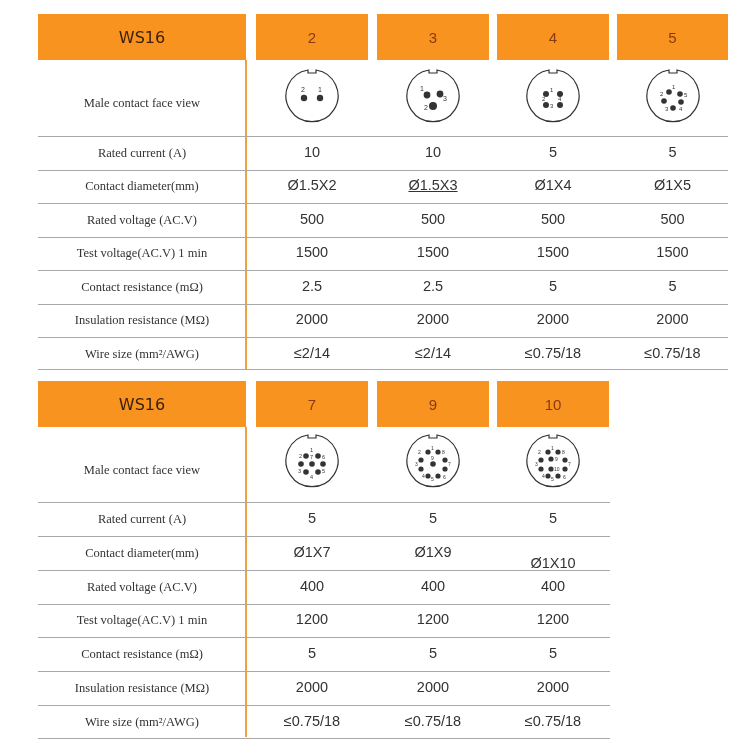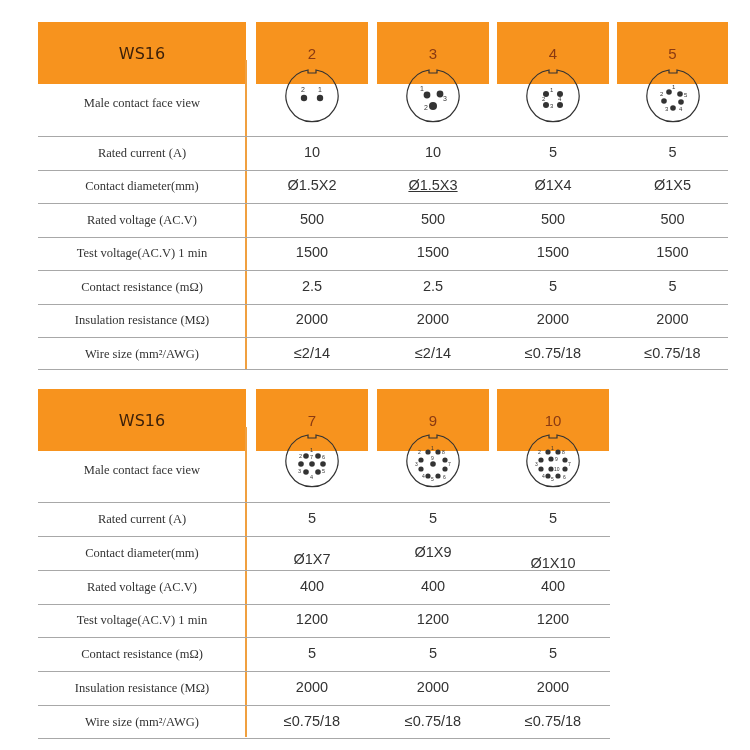--- a/index.html
+++ b/index.html
@@ -1,18 +1,18 @@
 <!DOCTYPE html>
 <html><head>
 <meta charset="utf-8">
 <style>
   html, body { margin:0; padding:0; background:#ffffff; }
   body { width:750px; height:750px; position:relative; overflow:hidden; }
   .tbl { position:absolute; left:38px; }
-  .hdr { position:absolute; top:8px; height:62px; background:#f7931e; display:flex; align-items:center; justify-content:center; }
+  .hdr { position:absolute; top:0; height:46px; background:#f7931e; display:flex; align-items:center; justify-content:center; }
   .hdr-main { left:0; width:208px; color:#3a1f0a; font-family:"DejaVu Sans", sans-serif; font-size:16px; }
   .hdr-col { color:#8a3a12; font-family:"Liberation Sans", sans-serif; font-size:15px; }
   .vline { position:absolute; left:207px; width:2px; background:#f0a040; }
   .rowline { position:absolute; left:0; height:1px; background:#a8a8a8; }
   .label { position:absolute; left:0; width:208px; text-align:center; font-family:"Liberation Serif", serif; font-size:12.5px; color:#333; }
   .val { position:absolute; text-align:center; font-family:"Liberation Sans", sans-serif; font-size:14.5px; color:#333; }
   .face { position:absolute; }
   svg text { font-family:"Liberation Sans", sans-serif; fill:#333; }
 </style>
 </head>
@@ -209,21 +209,21 @@
 
   <div>
     <div class="label" style="top:131px;">Rated current (A)</div>
     <div class="val" style="left:218px;width:112px;top:129px;">5</div>
     <div class="val" style="left:339px;width:112px;top:129px;">5</div>
     <div class="val" style="left:459px;width:112px;top:129px;">5</div>
     <div class="rowline" style="top:155px;width:572px;"></div>
   </div>
   <div>
     <div class="label" style="top:165px;">Contact diameter(mm)</div>
-    <div class="val" style="left:218px;width:112px;top:170px;">Ø1X7</div>
+    <div class="val" style="left:218px;width:112px;top:163px;">Ø1X7</div>
     <div class="val" style="left:339px;width:112px;top:163px;">Ø1X9</div>
     <div class="val" style="left:459px;width:112px;top:174px;">Ø1X10</div>
     <div class="rowline" style="top:189px;width:572px;"></div>
   </div>
   <div>
     <div class="label" style="top:199px;">Rated voltage (AC.V)</div>
     <div class="val" style="left:218px;width:112px;top:197px;">400</div>
     <div class="val" style="left:339px;width:112px;top:197px;">400</div>
     <div class="val" style="left:459px;width:112px;top:197px;">400</div>
     <div class="rowline" style="top:223px;width:572px;"></div>

